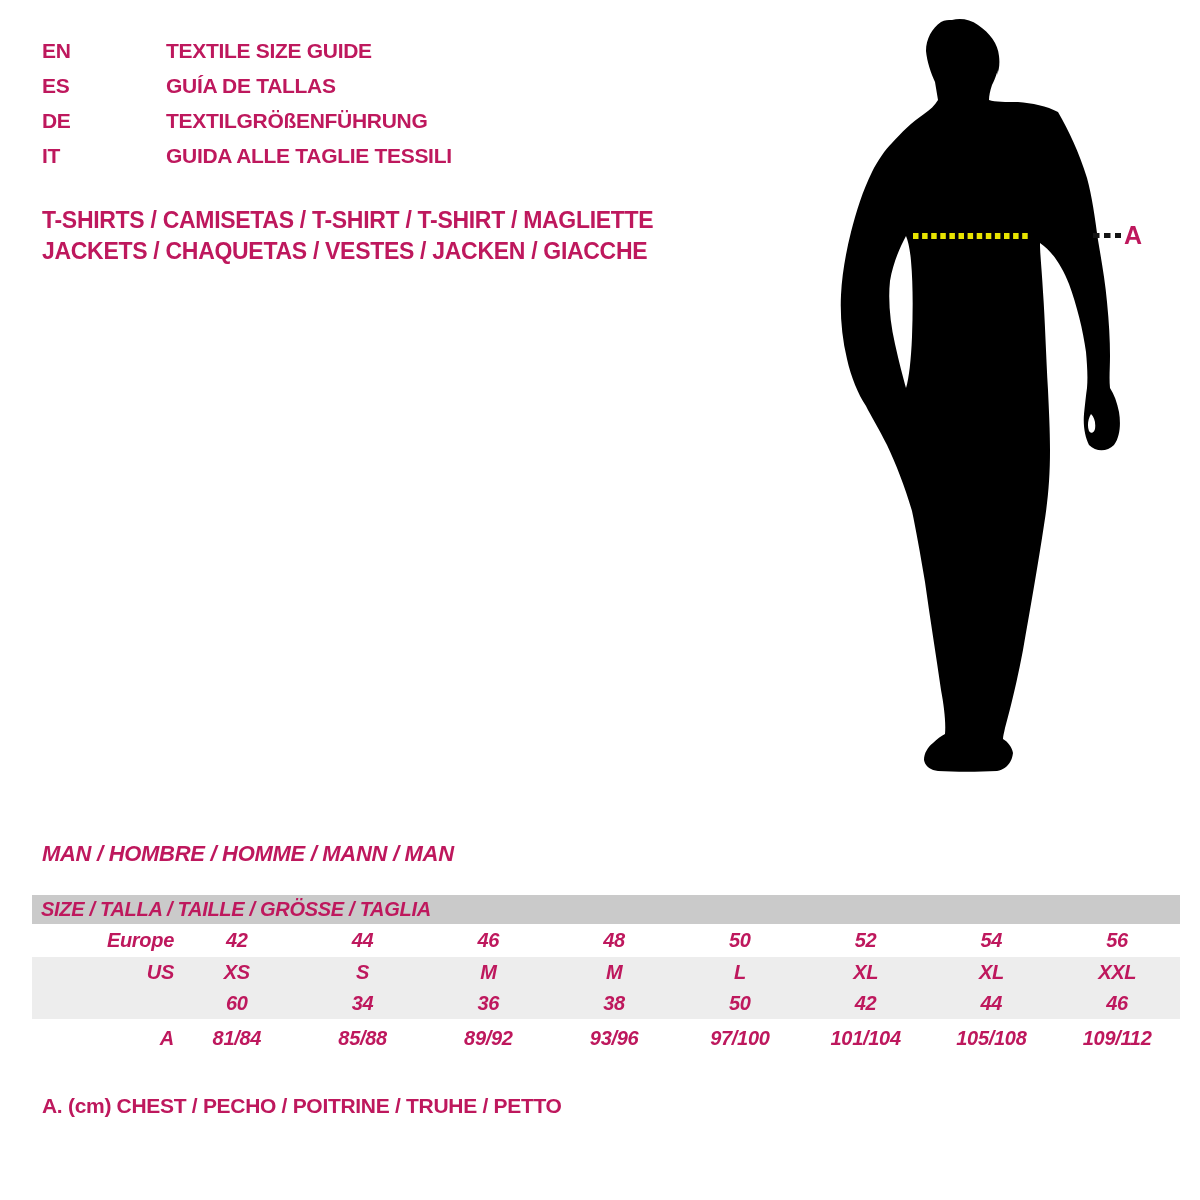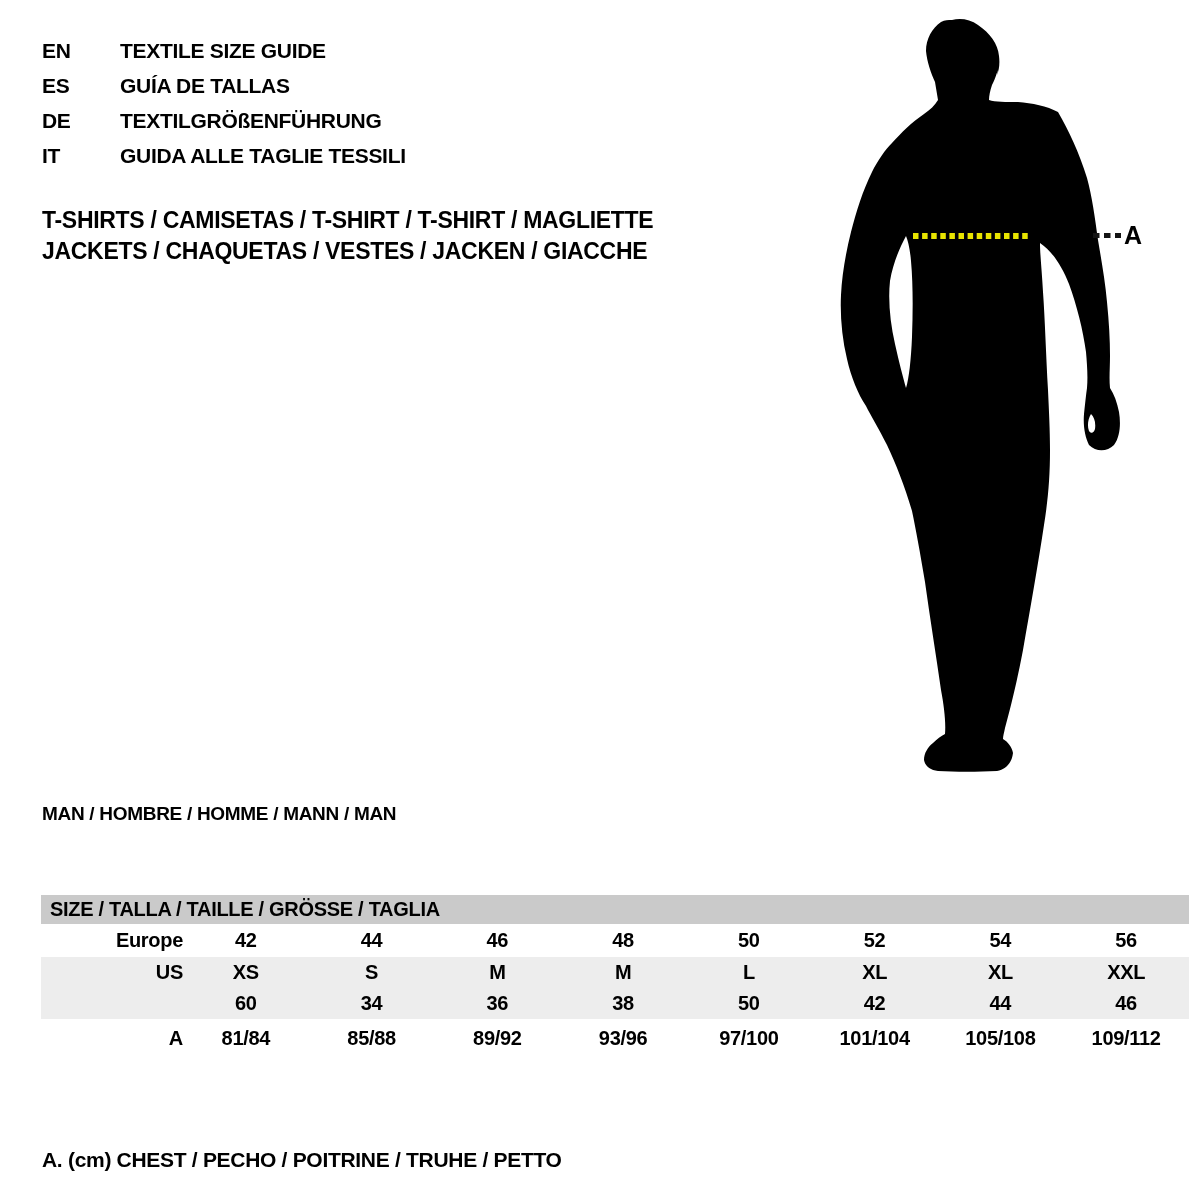--- a/index.html
+++ b/index.html
@@ -1,45 +1,45 @@
 <!DOCTYPE html>
 <html style="--header-bg: #cacaca; --stripe-bg: #ededed; --dot-color: #e8e400; --sil-color: #000000;"><head>
 <meta charset="utf-8">
 <style>
   html,body{margin:0;padding:0;background:#fff;}
   .canvas{
     position:relative;width:1200px;height:1200px;background:#fff;overflow:hidden;
     font-family:"Liberation Sans","DejaVu Sans",sans-serif;
-    font-weight:700;color:#000000;letter-spacing:-0.3px;
+    font-weight:700;color:#be185d;letter-spacing:-0.3px;
   }
   
   .lang-block{position:absolute;left:42px;top:33px;}
   .lang-row{display:flex;height:35px;line-height:35px;font-size:21px;}
   .lang-code{width:78px;}
-  .lang-title{white-space:nowrap;}
+  .lang-title{white-space:nowrap;margin-left:46px;}
   
   .category-block{position:absolute;left:42px;top:205px;}
   .category-line{height:31px;line-height:31px;font-size:23px;white-space:nowrap;}
   
   .figure-area{position:absolute;left:0;top:0;width:1200px;height:800px;}
   .figure-area svg{position:absolute;left:820px;top:0;width:380px;height:800px;}
   .measure-a{position:absolute;left:1124px;top:221px;font-size:25px;line-height:28px;}
   
-  .section-title{position:absolute;left:42px;top:800px;height:28px;line-height:28px;font-size:19px;white-space:nowrap;}
+  .section-title{position:absolute;left:42px;top:840px;height:28px;line-height:28px;font-size:22px;white-space:nowrap;font-style:italic;}
   
-  .size-table{position:absolute;left:41px;top:895px;width:1148px;font-size:20px;}
+  .size-table{position:absolute;left:32px;top:895px;width:1148px;font-size:20px;font-style:italic;}
   .t-header{height:29px;line-height:29px;background:var(--header-bg,#cacaca);padding-left:9px;font-size:20px;white-space:nowrap;}
   .t-row{display:flex;align-items:center;}
   .t-row.r1{height:33px;background:#fff;}
   .t-row.r2,.t-row.r3{height:31px;background:var(--stripe-bg,#ededed);}
   .t-row.r4{height:38px;background:#fff;}
   .t-label{width:133px;padding-left:9px;text-align:right;}
   .t-cell{flex:1;text-align:center;}
   
-  .footnote{position:absolute;left:42px;top:1146px;height:28px;line-height:28px;font-size:21px;white-space:nowrap;}
+  .footnote{position:absolute;left:42px;top:1092px;height:28px;line-height:28px;font-size:21px;white-space:nowrap;}
   .sil-fill{fill:var(--sil-color,#000);}
   .chest-line{stroke:var(--dot-color,#e8e400);}
 </style>
 </head>
 <body>
 
 <div class="canvas">
 
   <div class="lang-block">
     <div class="lang-row">

